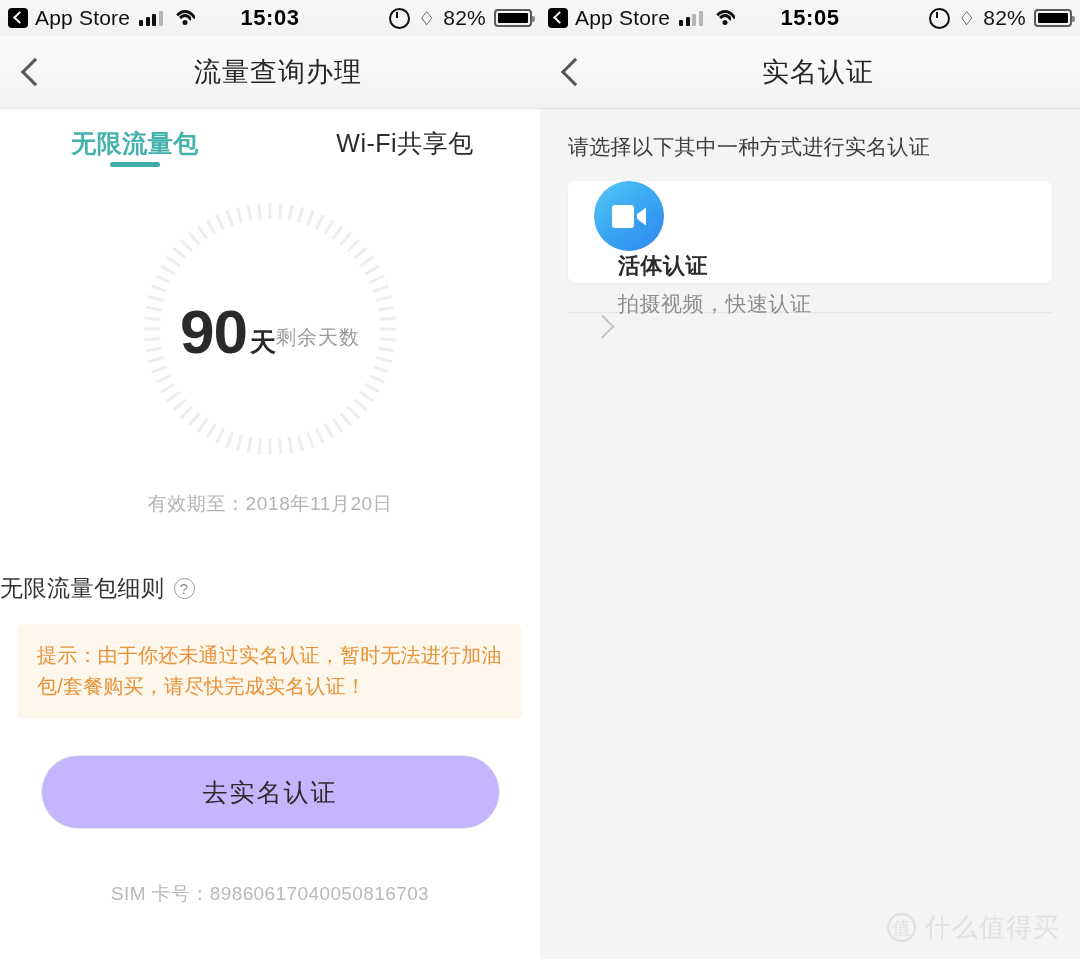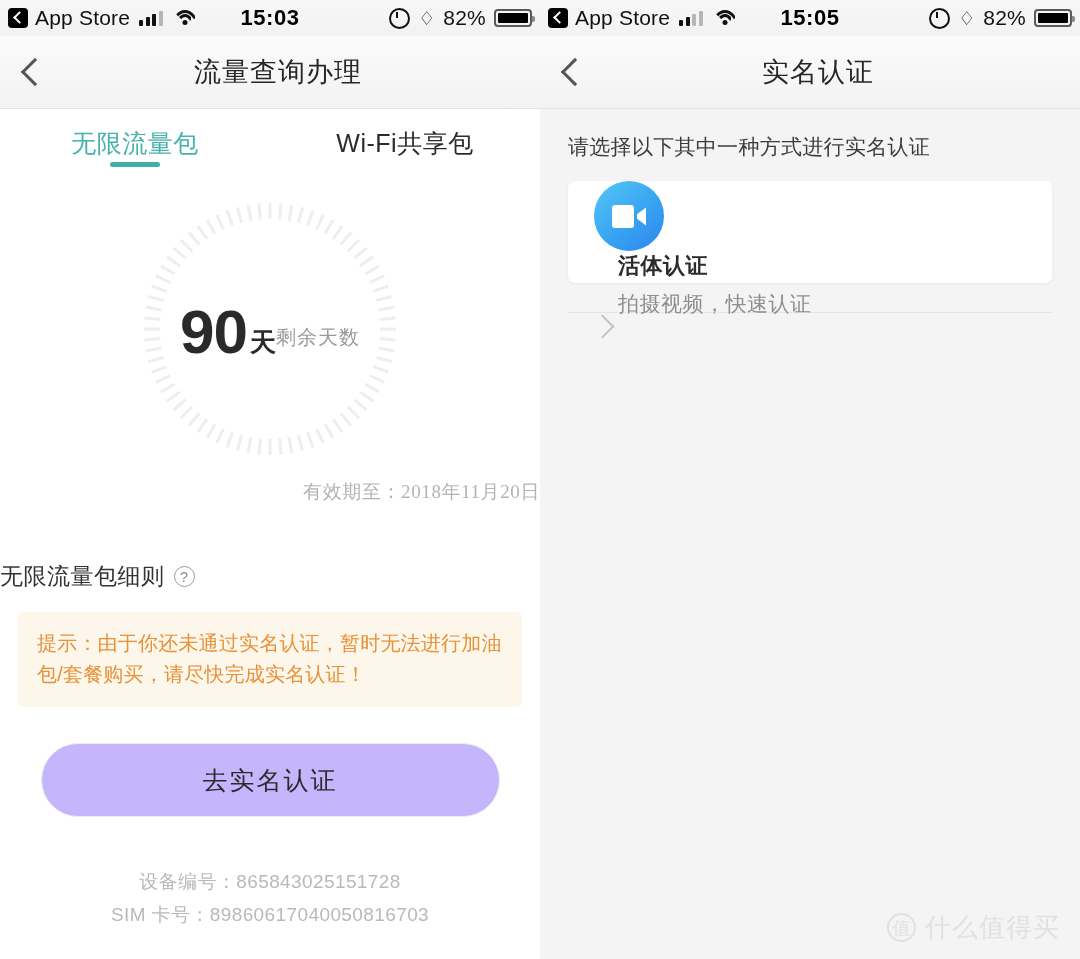--- a/index.html
+++ b/index.html
@@ -199,21 +199,21 @@
     display: flex;
     flex-direction: column;
     align-items: center;
     justify-content: center;
   }
   .tab-label {
     font-size: 25px;
     color: #2b2b2b;
     letter-spacing: 0.5px;
   }
-  .tab.active .tab-label { color: #45b2ad; }
+  .tab.active .tab-label { color: #45b2ad; font-weight: bold; }
   .tab-underline {
     position: absolute;
     bottom: 10px;
     width: 50px;
     height: 5px;
     border-radius: 3px;
     background: #3fada8;
   }
 
   .dial-wrap {
@@ -252,26 +252,25 @@
     position: relative;
     top: -2px;
   }
   .dial-sub {
     margin-top: 11px;
     font-size: 20px;
     color: #9b9b9b;
     letter-spacing: 1px;
   }
   .expiry {
-    text-align: right;
+    text-align: center;
     font-size: 19px;
     color: #b3b3b3;
     letter-spacing: 0.6px;
-    margin-top: 20px;
-    font-family: Liberation Serif, serif;
+    margin-top: 32px;
   }
   .detail-row {
     display: flex;
     align-items: center;
     justify-content: flex-start;
     gap: 9px;
     margin-top: 56px;
   }
   .detail-title {
     font-size: 23px;
@@ -547,23 +546,20 @@
       <span class="detail-title">无限流量包细则</span>
       <span class="qmark">?</span>
     </div>
 
     <div class="warn">提示：由于你还未通过实名认证，暂时无法进行加油包/套餐购买，请尽快完成实名认证！</div>
 
     <button class="cta">去实名认证</button>
 
     <div class="meta">
       <div>
-        <span>设备编号：</span><span>865843025151728</span>
-      </div>
-      <div>
         <span>SIM 卡号：</span><span>89860617040050816703</span>
       </div>
     </div>
   </div>
 
   <div class="panel panel-right">
 
     <div class="statusbar">
       <div class="sb-left">
         <div class="sb-back-badge"></div>

